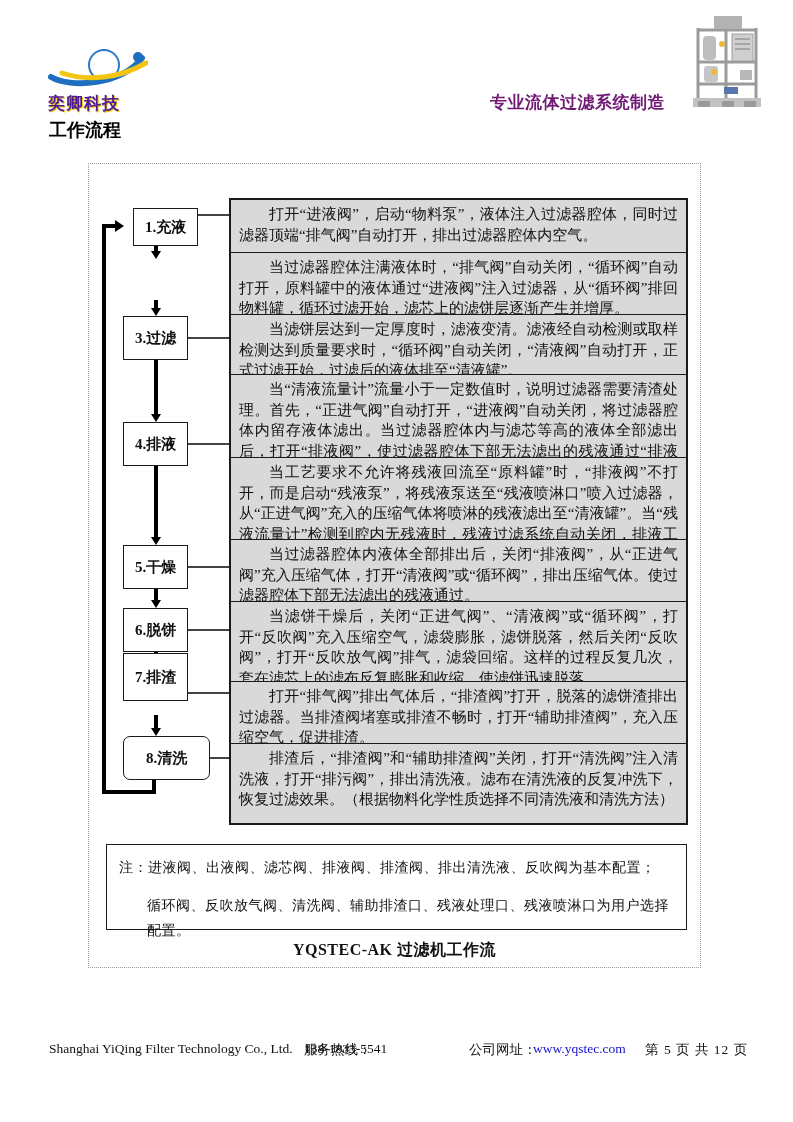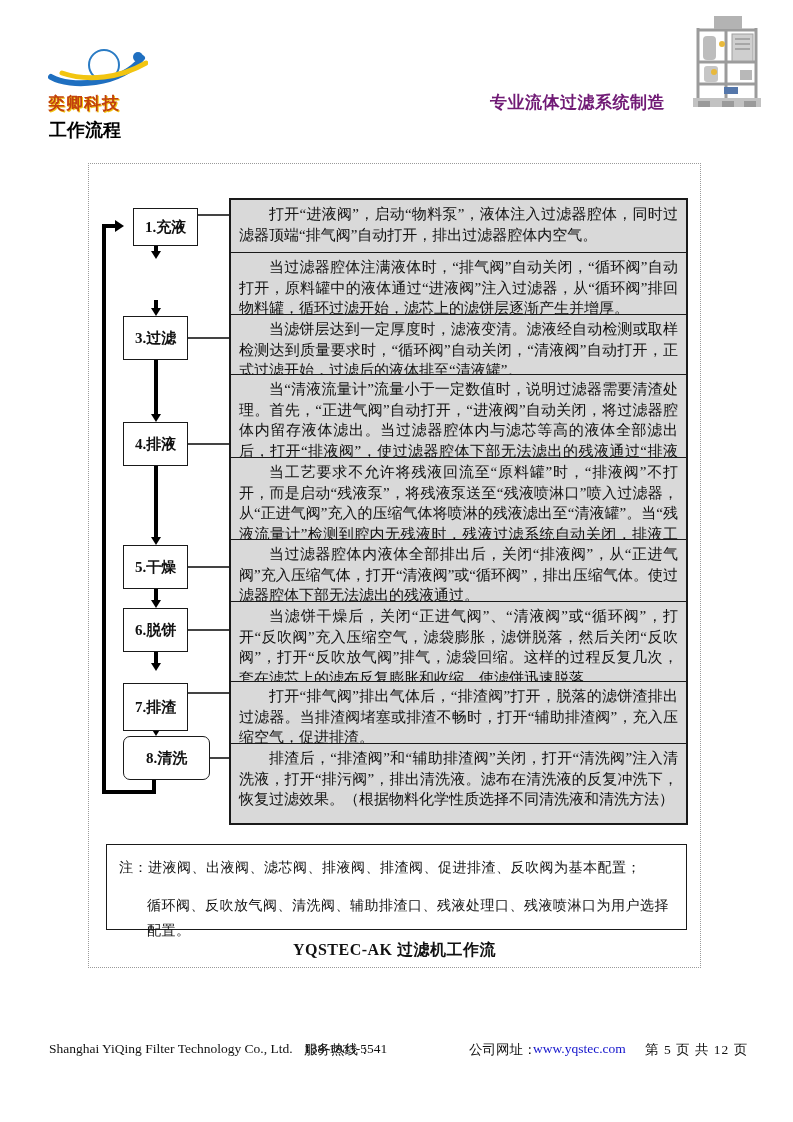--- a/index.html
+++ b/index.html
@@ -7,21 +7,21 @@
   .page {
     position:relative; width:793px; height:1122px; background:#ffffff;
     font-family:"Liberation Serif","DejaVu Serif",serif; color:#111; overflow:hidden;
   }
 
   
   .logo { position:absolute; left:48px; top:46px; width:120px; }
   .logo-globe { display:block; }
   .logo-text {
     margin-top:2px; font-family:"Liberation Sans","DejaVu Sans",sans-serif;
-    font-weight:bold; font-size:17px; color:#c2410c; letter-spacing:1px;
+    font-weight:bold; font-size:17px; color:#4c1d95; letter-spacing:1px;
     text-shadow:1px 1px 0 #F2C511;
   }
   .tagline {
     position:absolute; left:490px; top:91px; width:220px;
     font-family:"Liberation Sans","DejaVu Sans",sans-serif;
     font-weight:bold; font-size:17px; color:#701a75; letter-spacing:0.5px;
   }
   .machine-photo { position:absolute; left:684px; top:14px; }
 
   .page-title {
@@ -41,21 +41,21 @@
     position:absolute; background:#fff; border:1.5px solid #1a1a1a;
     display:flex; align-items:center; justify-content:center;
     font-weight:bold; font-size:15px; white-space:nowrap; z-index:3;
   }
   .s1 { left:44px;  top:44px;  width:65px; height:38px; }
   .s2 { left:16px;  top:94px;  width:99px; height:42px; font-size:14px; }
   .s3 { left:34px;  top:152px; width:65px; height:44px; }
   .s4 { left:34px;  top:258px; width:65px; height:44px; }
   .s5 { left:34px;  top:381px; width:65px; height:44px; }
   .s6 { left:34px;  top:444px; width:65px; height:44px; }
-  .s7 { left:34px;  top:519px; width:65px; height:48px; }
+  .s7 { left:34px;  top:489px; width:65px; height:48px; }
   .s8 { left:34px;  top:572px; width:87px; height:44px;border-radius:7px; }
 
   
   .varrow { position:absolute; left:62px; width:9px; display:flex; flex-direction:column; align-items:center; z-index:2; }
   .varrow .shaft { width:4px; flex:1 1 auto; background:#000; }
   .varrow .head  { width:0; height:0; border-left:5px solid transparent; border-right:5px solid transparent; border-top:8px solid #000; }
   .a1 { top:82px;  height:13px; }
   .a2 { top:136px; height:16px; }
   .a3 { top:196px; height:62px; }
   .a4 { top:302px; height:79px; }
@@ -235,21 +235,21 @@
         </div>
       <div class="row r8">
           <p>打开“排气阀”排出气体后，“排渣阀”打开，脱落的滤饼渣排出过滤器。当排渣阀堵塞或排渣不畅时，打开“辅助排渣阀”，充入压缩空气，促进排渣。</p>
         </div>
       <div class="row r9">
           <p>排渣后，“排渣阀”和“辅助排渣阀”关闭，打开“清洗阀”注入清洗液，打开“排污阀”，排出清洗液。滤布在清洗液的反复冲洗下，恢复过滤效果。（根据物料化学性质选择不同清洗液和清洗方法）</p>
         </div>
     </div>
 
     <div class="note-box">
-      <div class="nline">注：进液阀、出液阀、滤芯阀、排液阀、排渣阀、促进排渣、反吹阀为基本配置；</div>
+      <div class="nline">注：进液阀、出液阀、滤芯阀、排液阀、排渣阀、排出清洗液、反吹阀为基本配置；</div>
       <div class="nline nline2">循环阀、反吹放气阀、清洗阀、辅助排渣口、残液处理口、残液喷淋口为用户选择配置。</div>
     </div>
 
     <div class="caption">YQSTEC-AK 过滤机工作流</div>
   </div>
 
   <div class="footer">
     <span class="f-company">Shanghai YiQing Filter Technology Co., Ltd.</span>
     <span class="f-hotline">
         <span>服务热线：</span>

